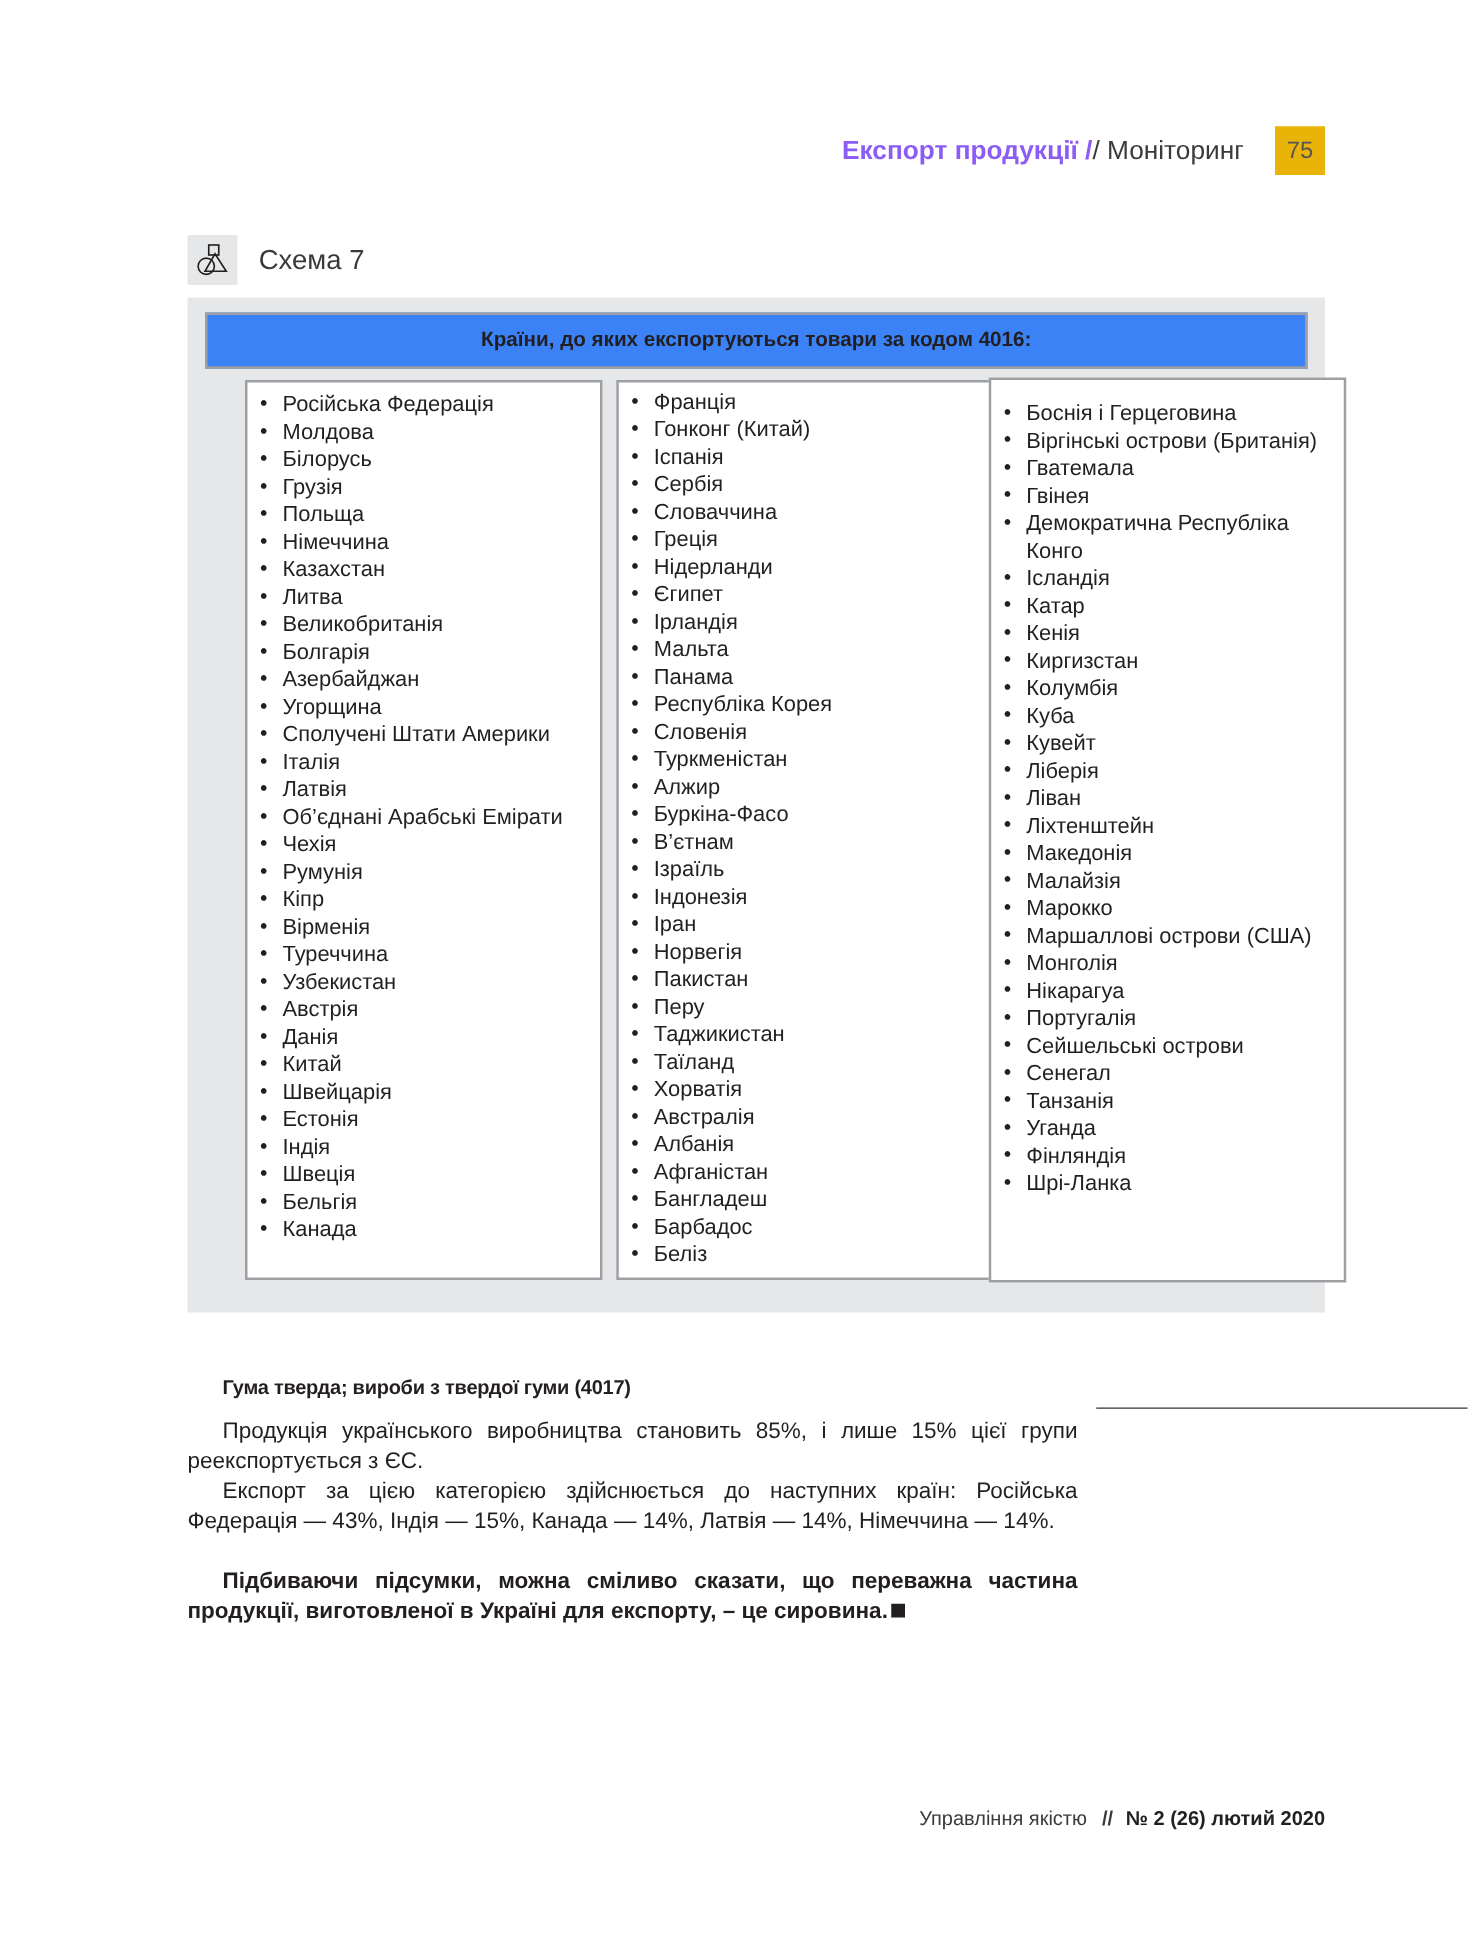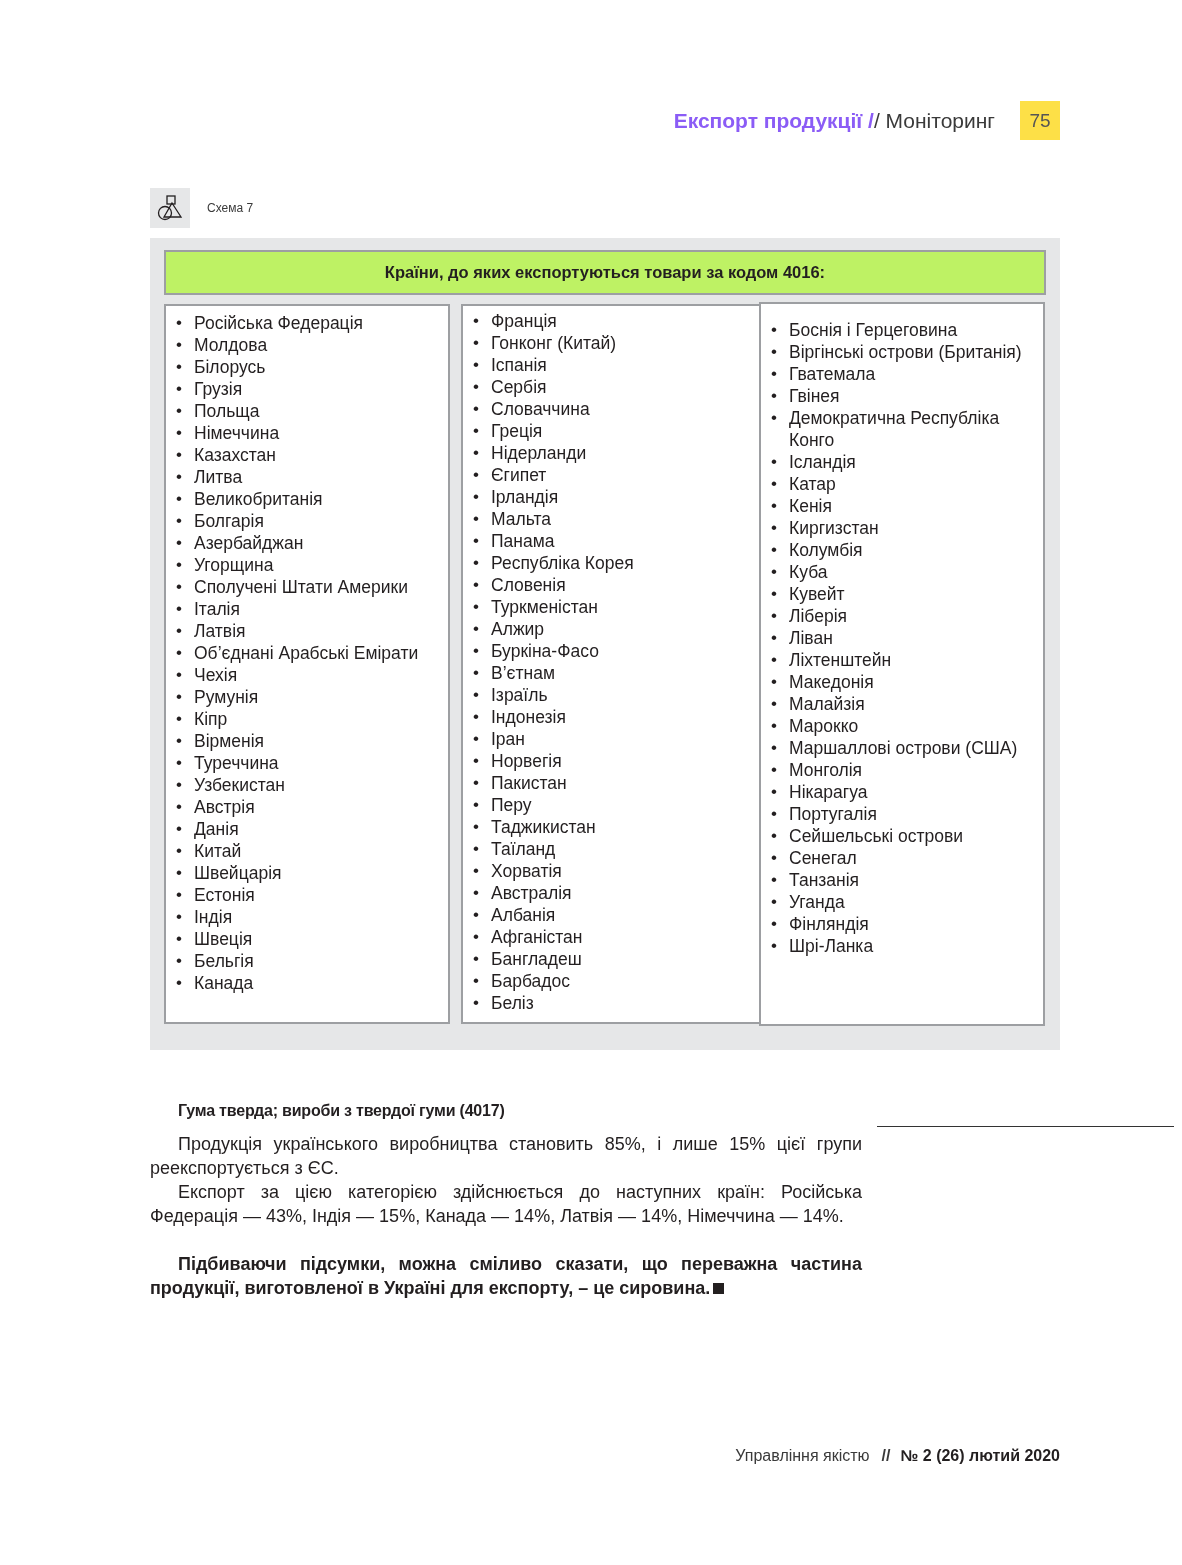--- a/index.html
+++ b/index.html
@@ -7,44 +7,44 @@
     width: 1182px; height: 1565px; position: relative; overflow: hidden;
     font-family: "Liberation Sans", sans-serif; color: #231f20;
   }
   .running-head {
     position: absolute; top: 101px; right: 122px; height: 39px;
     display: flex; align-items: center;
   }
   .running-head .sec-bold { font-weight: bold; font-size: 21px; color: #8b5cf6; }
   .running-head .sec-light { font-size: 21px; color: #3a3a3a; margin-right: 25px; text-align: center; }
   .page-num {
-    width: 40px; height: 39px; background: #fde047; color: #555;
+    width: 40px; height: 39px; background: #eab308; color: #555;
     font-size: 19px; display: flex; align-items: center; justify-content: center;
   }
   .schema-label {
     position: absolute; top: 188px; left: 150px; display: flex; align-items: center;
   }
   .schema-icon {
     width: 40px; height: 40px; background: #e6e7e8;
     display: flex; align-items: center; justify-content: center;
   }
-  .schema-text { margin-left: 17px; font-size: 12px; color: #3a3a3a; }
+  .schema-text { margin-left: 17px; font-size: 22px; color: #3a3a3a; }
   .schema-box {
     position: absolute; top: 238px; left: 150px; width: 910px; height: 812px;
     background: #e6e7e8;
   }
   .schema-title {
     position: absolute; top: 12px; left: 14px; width: 878px; height: 41px;
-    background: #bef264; border: 2px solid #9d9fa2;
+    background: #3b82f6; border: 2px solid #9d9fa2;
     display: flex; align-items: center; justify-content: center;
     font-weight: bold; font-size: 16.5px; color: #231f20;
   }
   .col {
     position: absolute; top: 66px; background: #fff; border: 2px solid #9d9fa2;
-    height: 720px; box-sizing: border-box;
+    height: 720px; box-sizing: border-box; margin-left: 32px;
   }
   .col ul { list-style: none; margin: 0; padding: 0; }
   .col li {
     position: relative; padding-left: 28px; font-size: 17.5px; line-height: 22px;
     color: #231f20;
   }
   .col li::before {
     content: "•"; position: absolute; left: 10px; top: 0; font-size: 17px;
   }
   .col1 { left: 14px; width: 286px; padding-top: 6px; }

